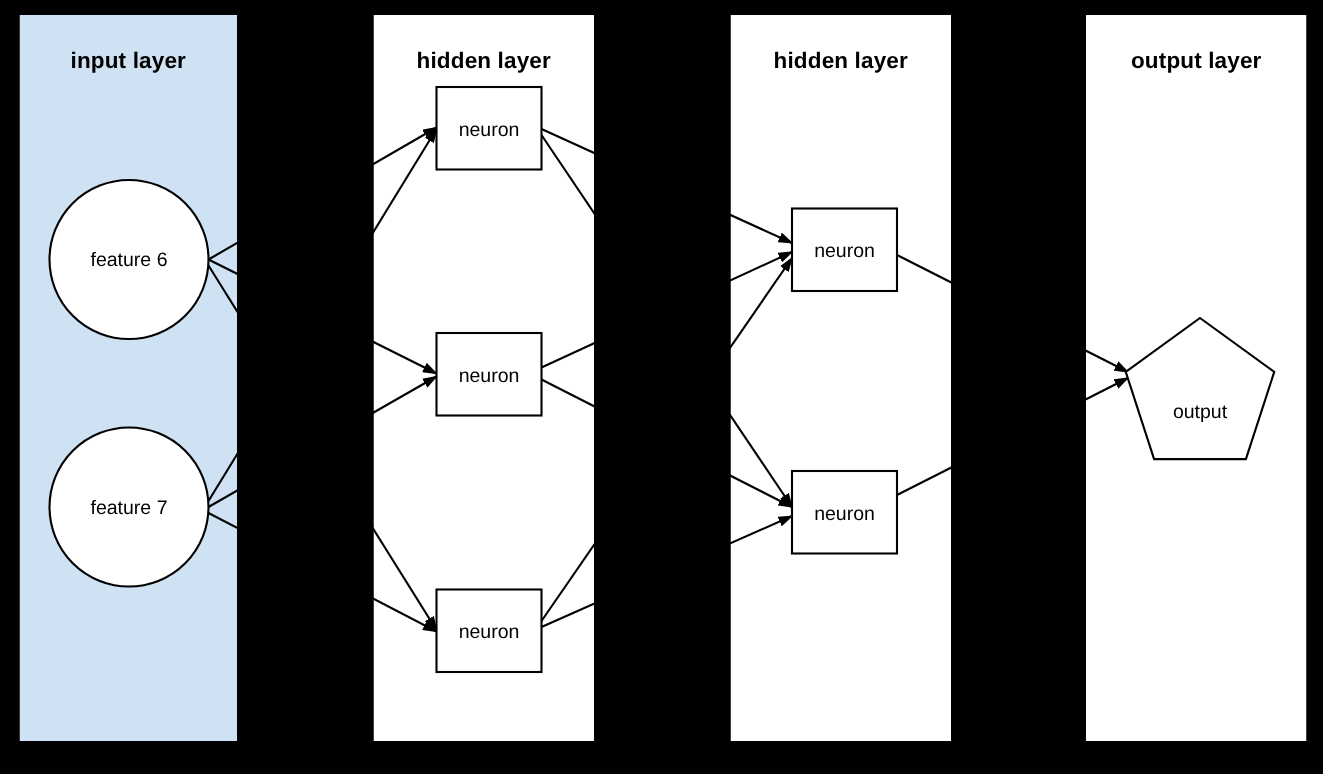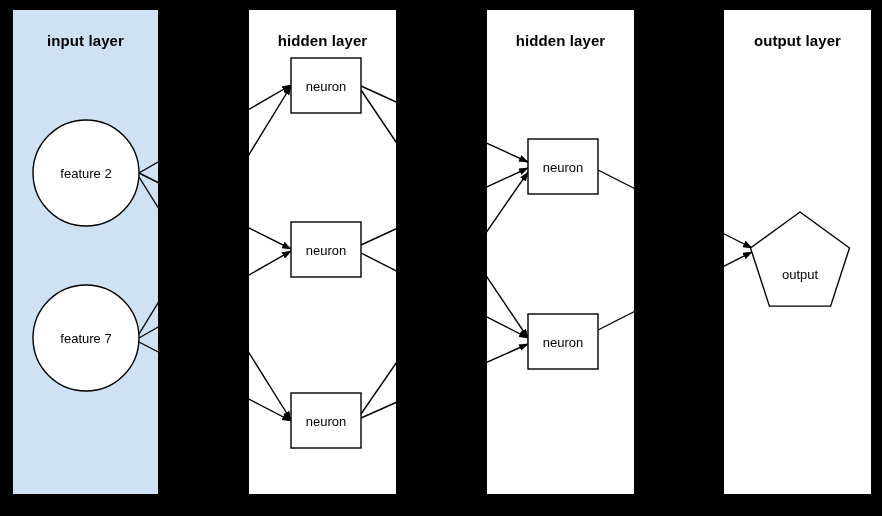--- a/index.html
+++ b/index.html
@@ -119,21 +119,21 @@
         <rect x="528" y="314" width="70" height="55" fill="#ffffff" stroke="#000000" stroke-width="1.4"></rect>
         <polygon points="800.0,212.0 849.5,247.9 830.6,306.1 769.4,306.1 750.5,247.9" fill="#ffffff" stroke="#000000" stroke-width="1.4"></polygon>
       </g>
   </svg>
 
   <div id="labels">
       <div class="layer-title" style="left: 13px; width: 145px; top: 32px;">input layer</div>
       <div class="layer-title" style="left: 249px; width: 147px; top: 32px;">hidden layer</div>
       <div class="layer-title" style="left: 487px; width: 147px; top: 32px;">hidden layer</div>
       <div class="layer-title" style="left: 724px; width: 147px; top: 32px;">output layer</div>
-      <div class="node-label" style="left: 86px; top: 173px;">feature 2</div>
+      <div class="node-label" style="left: 86px; top: 173px;">feature 6</div>
       <div class="node-label" style="left: 86px; top: 338px;">feature 7</div>
       <div class="node-label" style="left: 326px; top: 85.5px;">neuron</div>
       <div class="node-label" style="left: 326px; top: 249.5px;">neuron</div>
       <div class="node-label" style="left: 326px; top: 420.5px;">neuron</div>
       <div class="node-label" style="left: 563px; top: 166.5px;">neuron</div>
       <div class="node-label" style="left: 563px; top: 341.5px;">neuron</div>
       <div class="node-label" style="left: 800px; top: 274px;">output</div>
     </div>
 
 </div>

